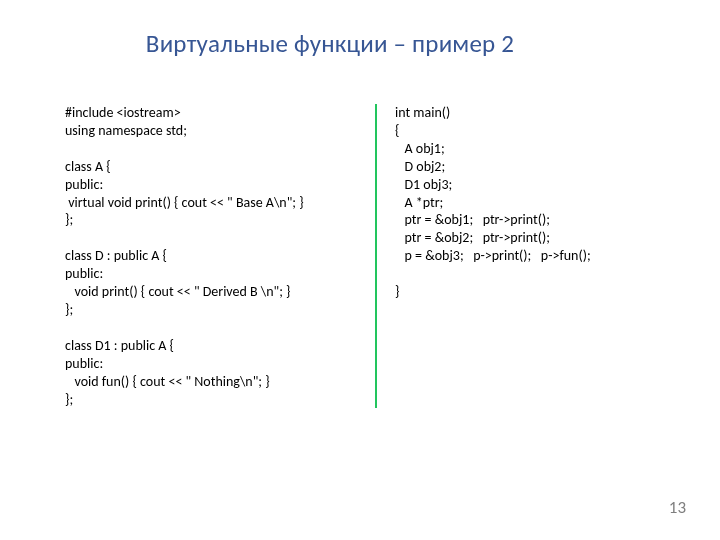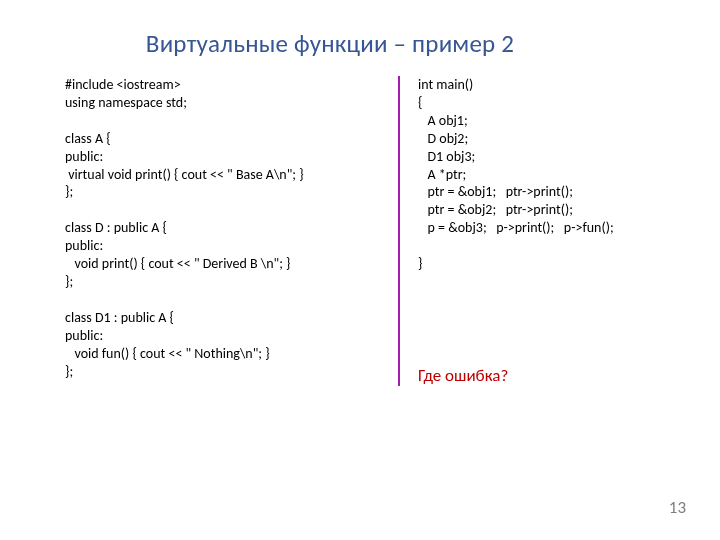--- a/index.html
+++ b/index.html
@@ -18,34 +18,33 @@
     left: 0;
     width: 660px;
     text-align: center;
     color: #375694;
     font-size: 25px;
     font-weight: 400;
     letter-spacing: 0.2px;
   }
   .cols {
     position: absolute;
-    top: 76px;
+    top: 104px;
     left: 65px;
     right: 55px;
     display: flex;
-    gap: 23px;
   }
   .col-left {
     width: 310px;
     padding-right: 18px;
   }
   .col-right {
     flex: 1;
     padding-left: 18px;
-    border-left: 2px solid #a21caf;
+    border-left: 2px solid #22c55e;
   }
   .code {
     font-family: "Calibri", "Arial", sans-serif;
     font-size: 14px;
     line-height: 1.28;
     color: #000;
     white-space: pre;
   }
   .question {
     margin-top: 92px;
@@ -90,17 +89,16 @@
 {
    A obj1;
    D obj2;
    D1 obj3;
    A *ptr;
    ptr = &amp;obj1;   ptr-&gt;print();
    ptr = &amp;obj2;   ptr-&gt;print();
    p = &amp;obj3;   p-&gt;print();   p-&gt;fun();
 
 }</div>
-    <div class="question">Где ошибка?</div>
   </div>
 </div>
 
 <div class="pagenum">13</div>
 
 </body></html>

